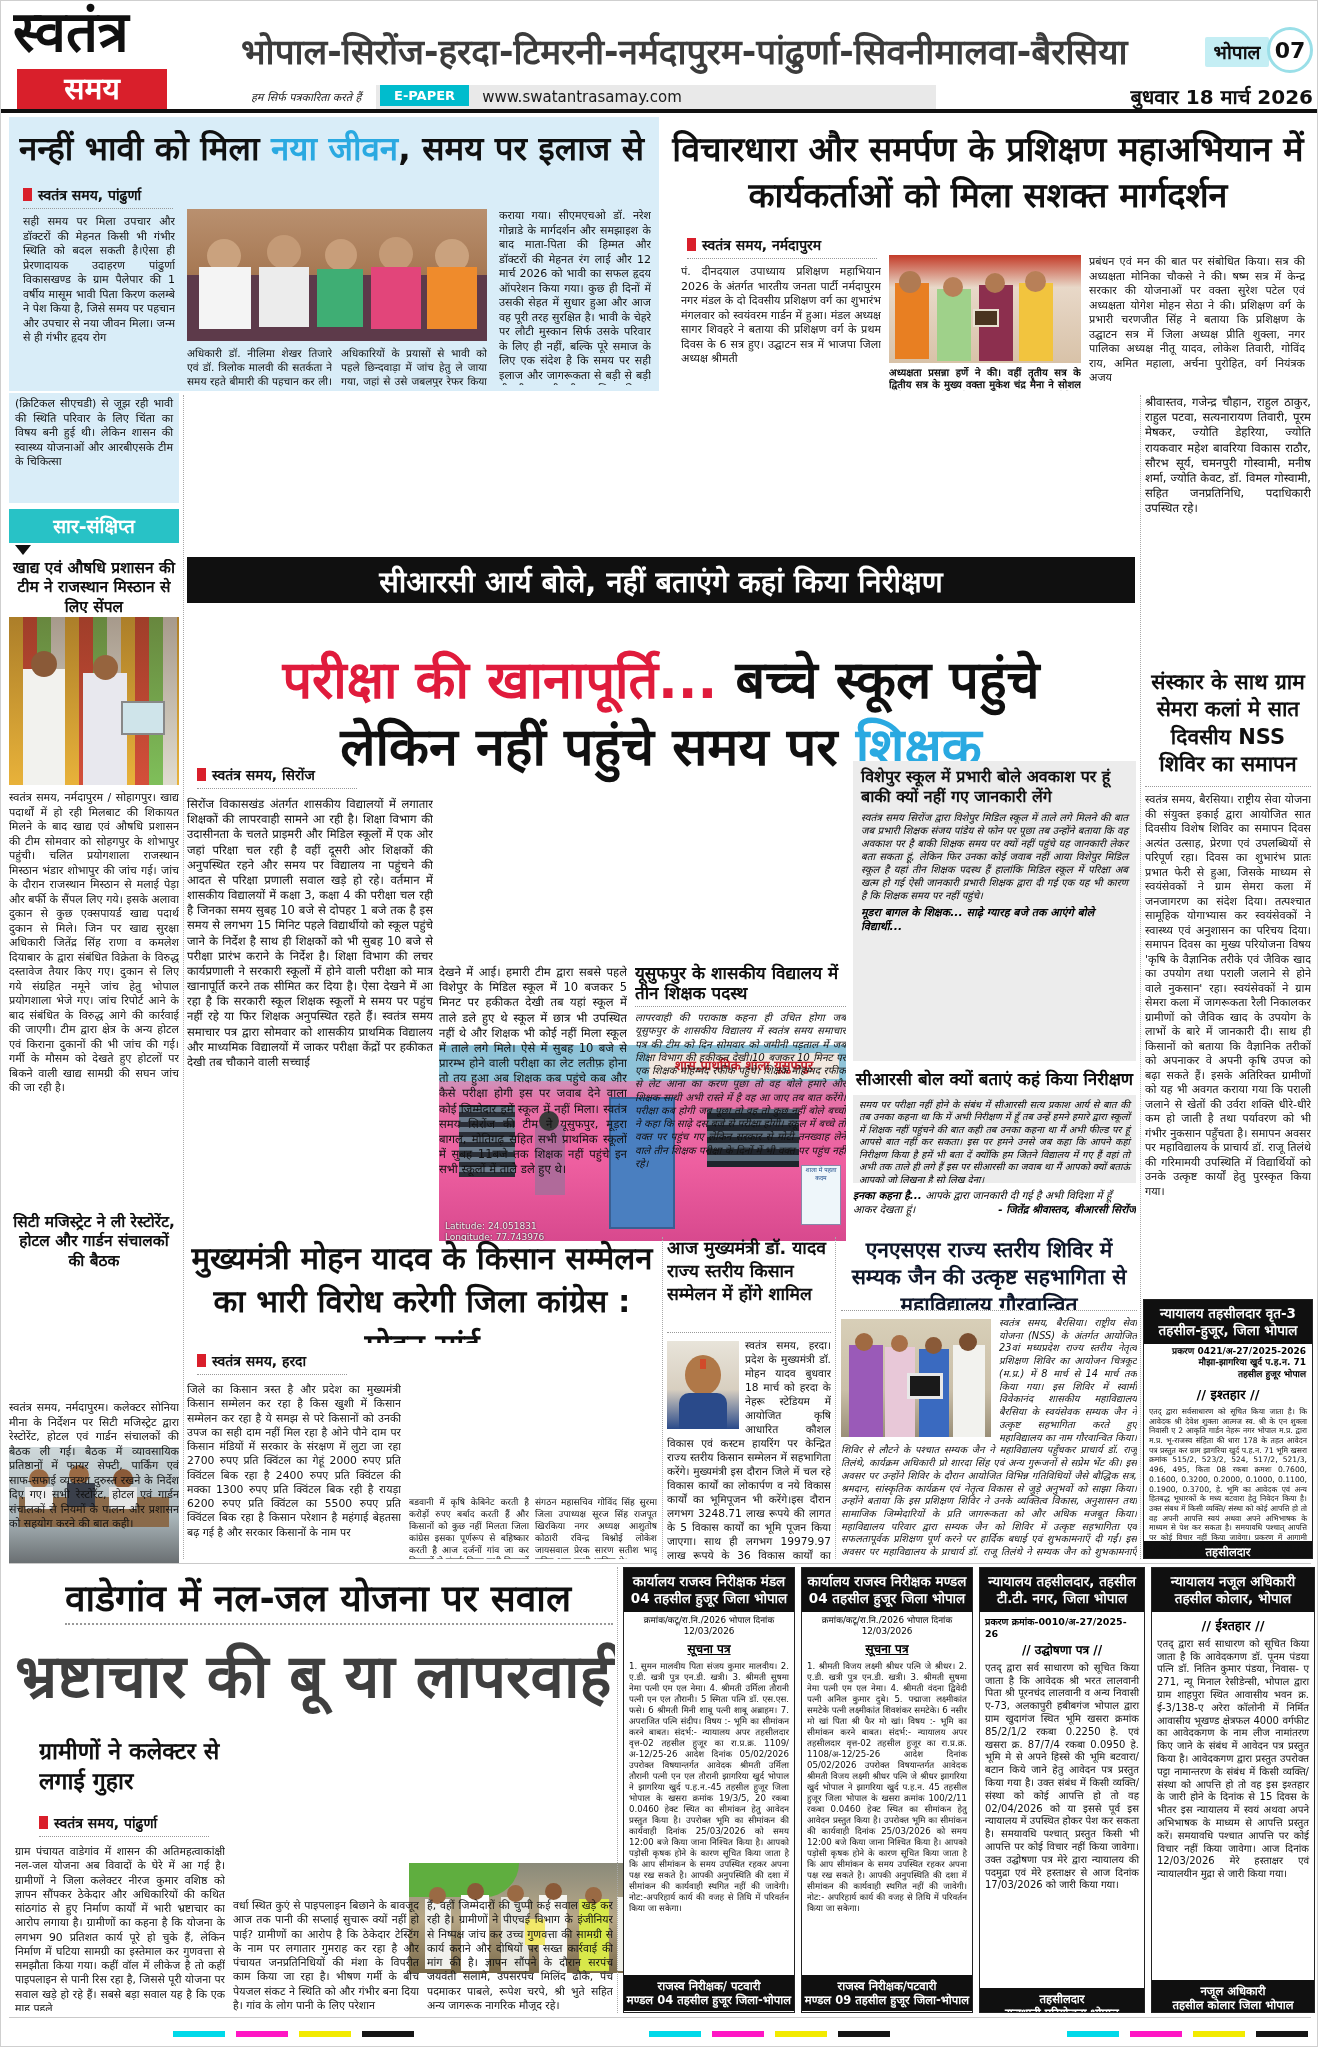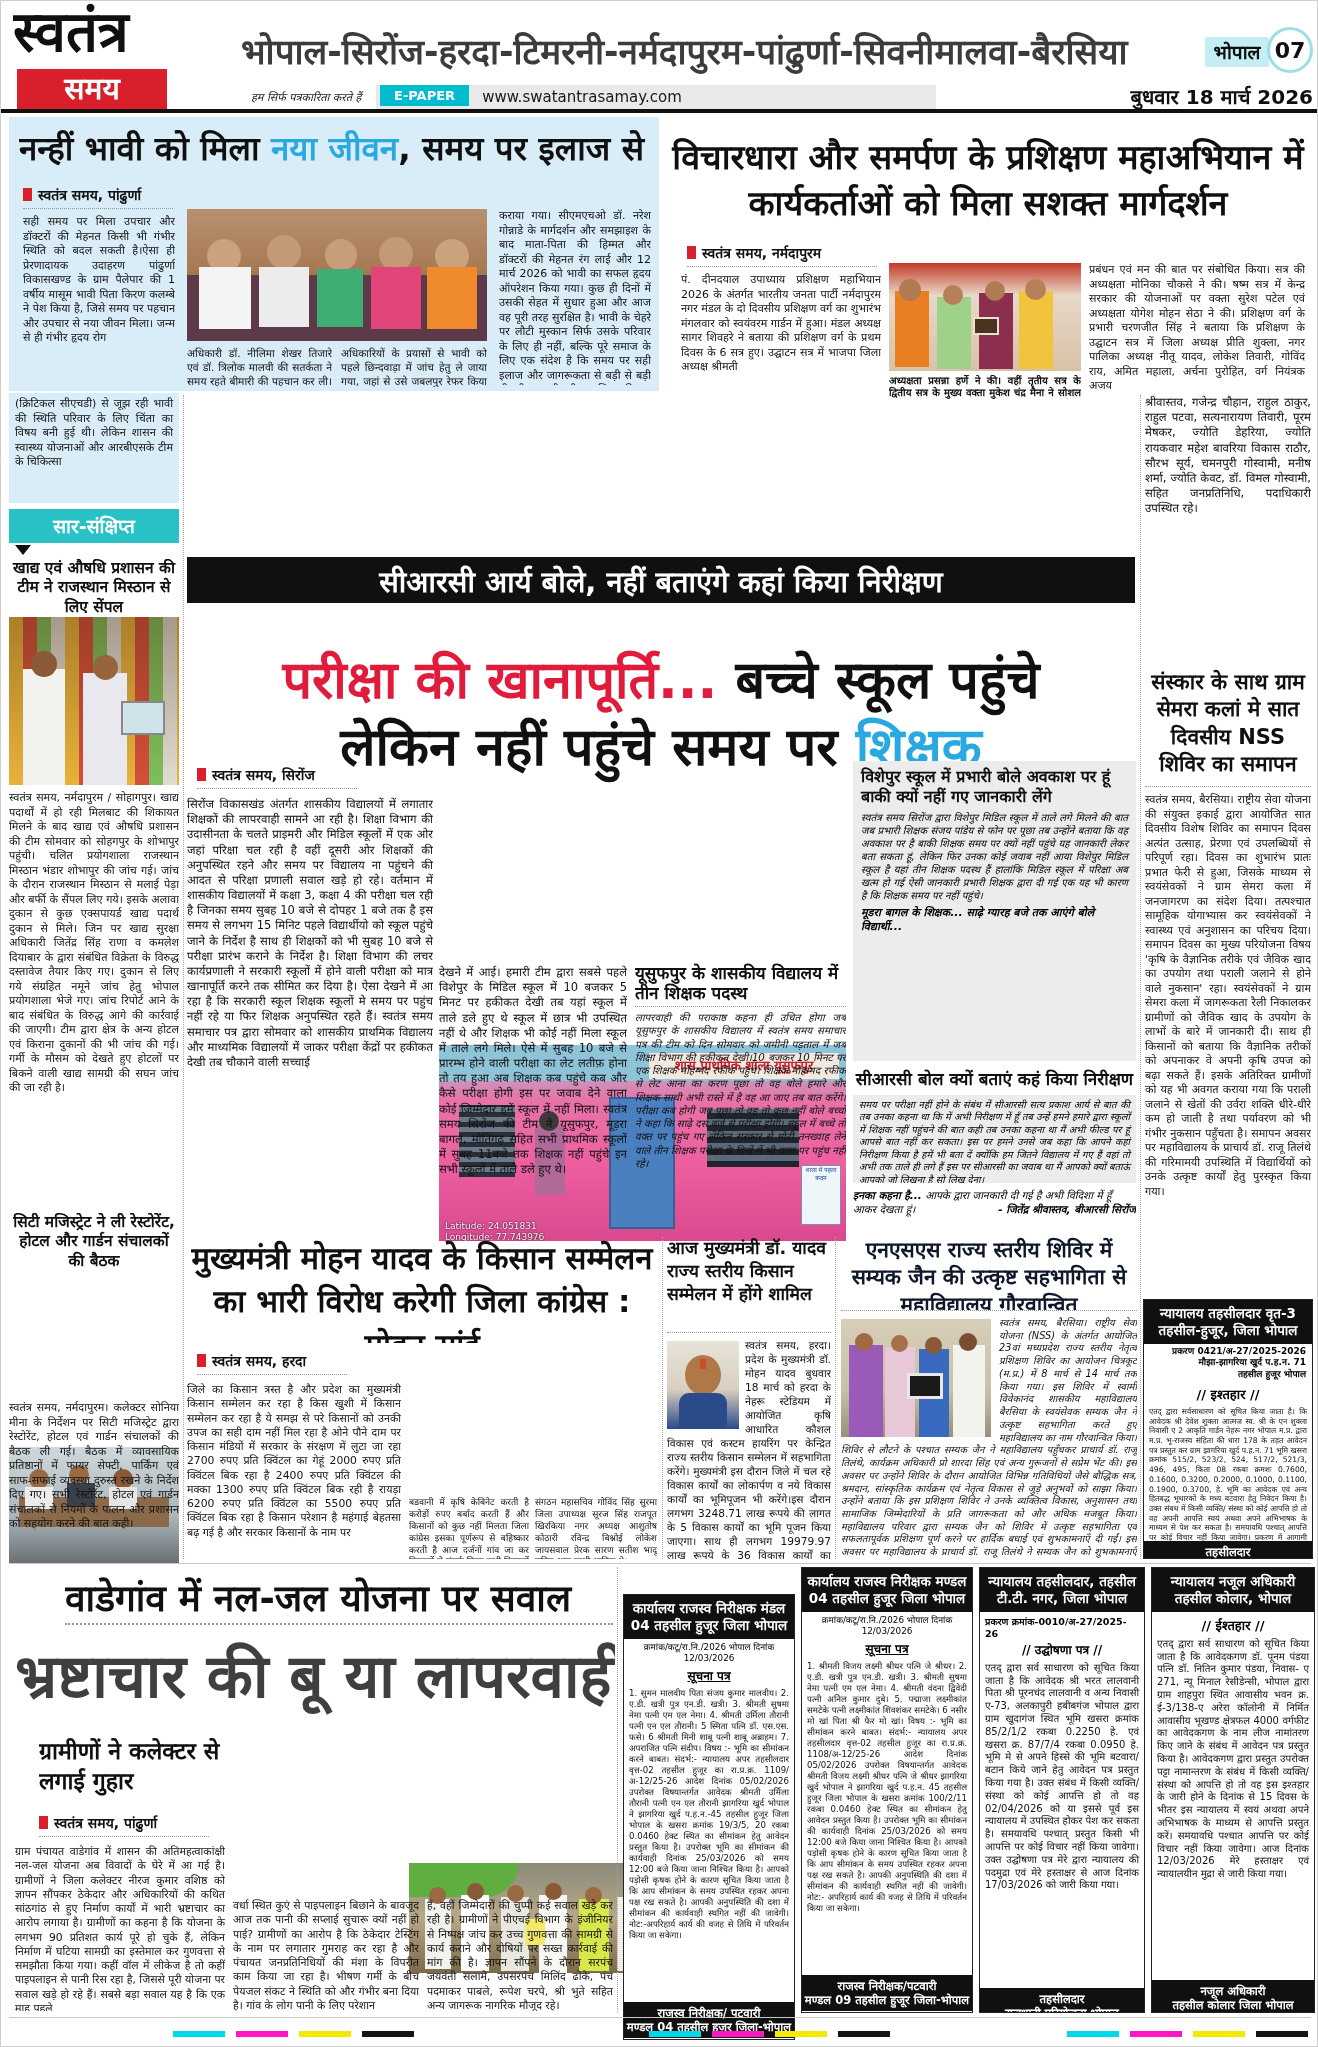--- a/index.html
+++ b/index.html
@@ -67,21 +67,21 @@
       <div class="shape" style="left:130px;top:60px;width:46px;height:58px;background:#3fae74;"></div>
       <div class="shape" style="left:184px;top:58px;width:50px;height:62px;background:#e2457a;"></div>
       <div class="shape" style="left:240px;top:58px;width:50px;height:62px;background:#ef8b2c;"></div>
       <div class="shape" style="left:12px;top:58px;width:52px;height:62px;background:#f4f4f4;"></div>
     </div>
     <div class="abs jt body-txt" style="left:178px;top:230px;width:145px;height:40px;font-size:10.5px;">अधिकारी डॉ. नीलिमा शेखर तिजारे एवं डॉ. त्रिलोक मालवी की सतर्कता ने समय रहते बीमारी की पहचान कर ली। कलेक्टर नीरज कुमार वशिष्ठ के मार्गदर्शन एवं स्वास्थ्य विभाग के</div>
     <div class="abs jt body-txt" style="left:332px;top:230px;width:146px;height:40px;font-size:10.5px;">अधिकारियों के प्रयासों से भावी को पहले छिन्दवाड़ा में जांच हेतु ले जाया गया, जहां से उसे जबलपुर रेफर किया गया। आगे विशेषज्ञ उपचार के लिए मुंबई के नारायण हॉस्पिटल में भर्ती</div>
     <div class="abs jt body-txt" style="left:490px;top:92px;width:152px;height:176px;">कराया गया। सीएमएचओ डॉ. नरेश गोन्नाडे के मार्गदर्शन और समझाइश के बाद माता-पिता की हिम्मत और डॉक्टरों की मेहनत रंग लाई और 12 मार्च 2026 को भावी का सफल हृदय ऑपरेशन किया गया। कुछ ही दिनों में उसकी सेहत में सुधार हुआ और आज वह पूरी तरह सुरक्षित है। भावी के चेहरे पर लौटी मुस्कान सिर्फ उसके परिवार के लिए ही नहीं, बल्कि पूरे समाज के लिए एक संदेश है कि समय पर सही इलाज और जागरूकता से बड़ी से बड़ी बीमारी पर भी जीत हासिल की जा सकती है। इस सफलता पर भावी के माता-पिता ने शासन और स्वास्थ्य विभाग का आभार व्यक्त किया।</div>
   </div>
 
-  <div class="abs" style="left:664px;top:128px;width:646px;height:274px;background:#ffffff;">
+  <div class="abs" style="left:664px;top:120px;width:646px;height:274px;background:#ffffff;">
     <div class="abs center" style="left:6px;top:6px;width:634px;height:100px;font-size:34px;font-weight:bold;color:#101010;line-height:1.35;">विचारधारा और समर्पण के प्रशिक्षण महाअभियान में कार्यकर्ताओं को मिला सशक्त मार्गदर्शन</div>
     <div class="abs byline" style="left:22px;top:114px;width:190px;">
       <span class="bullet"></span>
         <span>स्वतंत्र समय, नर्मदापुरम</span>
     </div>
     <div class="abs jt body-txt" style="left:16px;top:144px;width:200px;height:126px;">पं. दीनदयाल उपाध्याय प्रशिक्षण महाभियान 2026 के अंतर्गत भारतीय जनता पार्टी नर्मदापुरम नगर मंडल के दो दिवसीय प्रशिक्षण वर्ग का शुभारंभ मंगलवार को स्वयंवरम गार्डन में हुआ। मंडल अध्यक्ष सागर शिवहरे ने बताया की प्रशिक्षण वर्ग के प्रथम दिवस के 6 सत्र हुए। उद्घाटन सत्र में भाजपा जिला अध्यक्ष श्रीमती</div>
     <div class="abs ph" style="left:224px;top:134px;width:192px;height:108px;background:linear-gradient(180deg,#c33b28 0%,#e8d8c8 30%,#d8c2a8 100%);">
       <div class="shape" style="left:6px;top:28px;width:34px;height:76px;background:#e87f22;"></div>
       <div class="shape" style="left:10px;top:16px;width:22px;height:22px;border-radius:50%;background:#b07a52;"></div>
       <div class="shape" style="left:48px;top:34px;width:34px;height:72px;background:#9fd18a;"></div>
@@ -259,21 +259,21 @@
     <span class="bullet"></span>
       <span>स्वतंत्र समय, पांढुर्णा</span>
   </div>
 
   <div class="abs jt body-txt" style="left:14px;top:1844px;width:210px;height:166px;font-size:10.8px;">ग्राम पंचायत वाडेगांव में शासन की अतिमहत्वाकांक्षी नल-जल योजना अब विवादों के घेरे में आ गई है। ग्रामीणों ने जिला कलेक्टर नीरज कुमार वशिष्ठ को ज्ञापन सौंपकर ठेकेदार और अधिकारियों की कथित सांठगांठ से हुए निर्माण कार्यों में भारी भ्रष्टाचार का आरोप लगाया है। ग्रामीणों का कहना है कि योजना के लगभग 90 प्रतिशत कार्य पूरे हो चुके हैं, लेकिन निर्माण में घटिया सामग्री का इस्तेमाल कर गुणवत्ता से समझौता किया गया। कहीं वॉल में लीकेज है तो कहीं पाइपलाइन से पानी रिस रहा है, जिससे पूरी योजना पर सवाल खड़े हो रहे हैं। सबसे बड़ा सवाल यह है कि एक माह पहले</div>
   <div class="abs jt body-txt" style="left:232px;top:1898px;width:186px;height:112px;font-size:10.8px;">वर्धा स्थित कुएं से पाइपलाइन बिछाने के बावजूद आज तक पानी की सप्लाई सुचारू क्यों नहीं हो पाई? ग्रामीणों का आरोप है कि ठेकेदार टेस्टिंग के नाम पर लगातार गुमराह कर रहा है और पंचायत जनप्रतिनिधियों की मंशा के विपरीत काम किया जा रहा है। भीषण गर्मी के बीच पेयजल संकट ने स्थिति को और गंभीर बना दिया है। गांव के लोग पानी के लिए परेशान</div>
   <div class="abs jt body-txt" style="left:426px;top:1898px;width:186px;height:112px;font-size:10.8px;">हैं, वहीं जिम्मेदारों की चुप्पी कई सवाल खड़े कर रही है। ग्रामीणों ने पीएचई विभाग के इंजीनियर से निष्पक्ष जांच कर उच्च गुणवत्ता की सामग्री से कार्य कराने और दोषियों पर सख्त कार्रवाई की मांग की है। ज्ञापन सौंपने के दौरान सरपंच जयवंती सलामे, उपसरपंच मिलिंद ढोके, पंच पदमाकर पाबले, रूपेश चरपे, श्री भुते सहित अन्य जागरूक नागरिक मौजूद रहे।</div>
 
   <div class="vsep abs" style="left:616px;top:1566px;height:446px;"></div>
 
-  <div class="abs noticebox" style="left:622px;top:1566px;width:172px;height:446px;margin-top:27px;">
+  <div class="abs noticebox" style="left:622px;top:1566px;width:172px;height:446px;">
     <div class="nhead">कार्यालय राजस्व निरीक्षक मंडल 04 तहसील हुजूर जिला भोपाल</div>
     <div class="nref">क्रमांक/कटू/रा.नि./2026 भोपाल दिनांक 12/03/2026</div>
     <div class="ntitle">सूचना पत्र</div>
     <div class="nbody" style="height:316px;">1. सुमन मालवीय पिता संजय कुमार मालवीय। 2. ए.डी. खत्री पुत्र एन.डी. खत्री। 3. श्रीमती सुषमा नेमा पत्नी एम एल नेमा। 4. श्रीमती उर्मिला तौरानी पत्नी एन एल तौरानी। 5 स्मिता पत्नि डॉ. एस.एस. फसे। 6 श्रीमती मिनी शाबू पत्नी शाबू अब्राहम। 7. अपराजित पत्नि संदीप। विषय :- भूमि का सीमांकन करने बाबत। संदर्भ:- न्यायालय अपर तहसीलदार वृत्त-02 तहसील हुजूर का रा.प्र.क्र. 1109/अ-12/25-26 आदेश दिनांक 05/02/2026 उपरोक्त विषयान्तर्गत आवेदक श्रीमती उर्मिला तौरानी पत्नी एन एल तौरानी झागरिया खुर्द भोपाल ने झागरिया खुर्द प.ह.न.-45 तहसील हुजूर जिला भोपाल के खसरा क्रमांक 19/3/5, 20 रकबा 0.0460 हेक्ट स्थित का सीमांकन हेतु आवेदन प्रस्तुत किया है। उपरोक्त भूमि का सीमांकन की कार्यवाही दिनांक 25/03/2026 को समय 12:00 बजे किया जाना निश्चित किया है। आपको पड़ोसी कृषक होने के कारण सूचित किया जाता है कि आप सीमांकन के समय उपस्थित रहकर अपना पक्ष रख सकते है। आपकी अनुपस्थिति की दशा में सीमांकन की कार्यवाही स्थगित नहीं की जावेगी। नोट:-अपरिहार्य कार्य की वजह से तिथि में परिवर्तन किया जा सकेगा।</div>
     <div class="nfoot">राजस्व निरीक्षक/ पटवारी
 मण्डल 04 तहसील हुजूर जिला-भोपाल</div>
   </div>
 
   <div class="abs noticebox" style="left:800px;top:1566px;width:172px;height:446px;">
     <div class="nhead">कार्यालय राजस्व निरीक्षक मण्डल 04 तहसील हुजूर जिला भोपाल</div>

